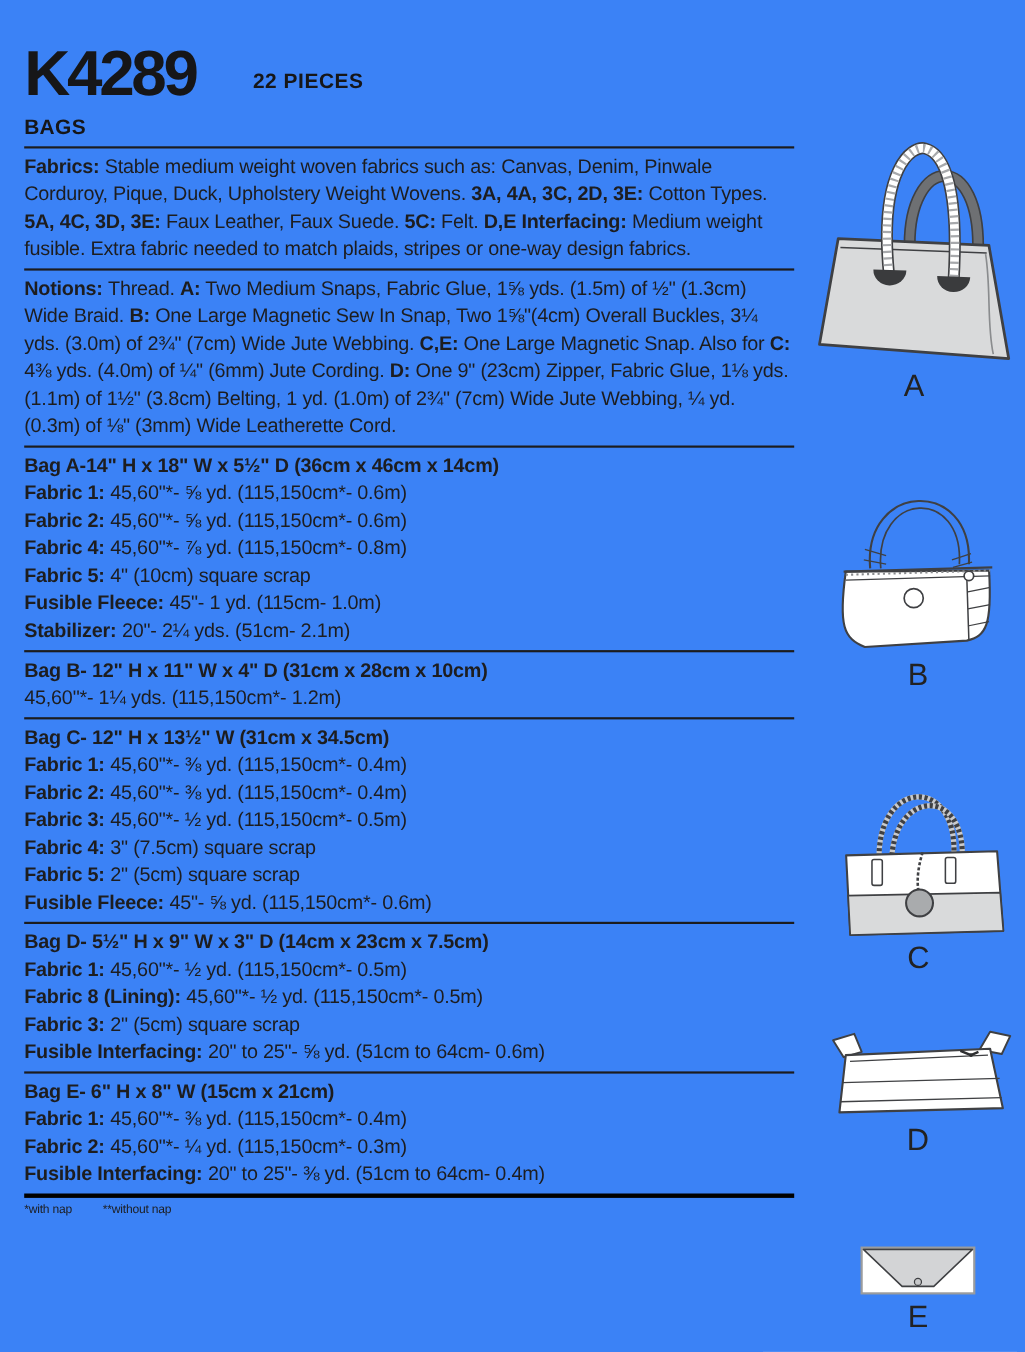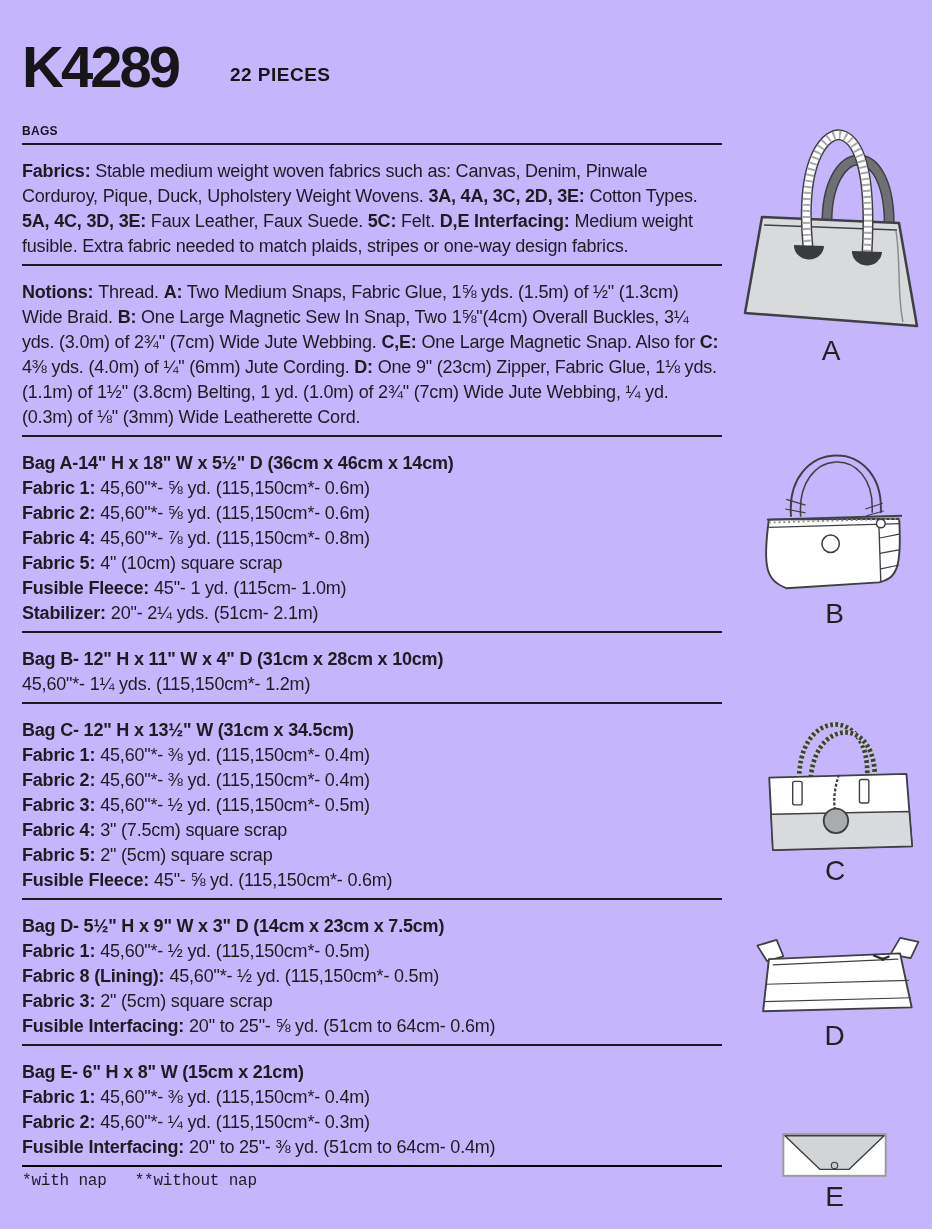--- a/index.html
+++ b/index.html
@@ -1,32 +1,32 @@
 <!DOCTYPE html>
 <html><head>
 <meta charset="utf-8">
 <style>
   html,body{margin:0;padding:0;background:#ffffff;}
   .page{
-    position:relative;width:932px;height:1229px;background:#c4b5fd;
+    position:relative;width:932px;height:1229px;background:#3b82f6;
     font-family:"Liberation Sans",sans-serif;color:#1d1d1f;overflow:hidden;
   }
   .text-col{position:absolute;left:22px;top:10px;width:700px;}
   .masthead{display:flex;align-items:flex-end;gap:52px;height:84px;}
   .pattern-number{font-size:58px;font-weight:800;letter-spacing:-3px;line-height:.95;color:#161618;}
   .pieces{font-size:19px;font-weight:700;letter-spacing:.5px;padding-bottom:8px;color:#161618;text-align:right;}
-  .category{font-size:12px;font-weight:700;letter-spacing:.3px;margin-top:30px;padding-bottom:5px;color:#161618;}
-  .sec{border-top:2px solid #1c1c1e;padding:14px 0 5px 0;}
+  .category{font-size:19px;font-weight:700;letter-spacing:.3px;margin-top:12px;padding-bottom:5px;color:#161618;}
+  .sec{border-top:2px solid #1c1c1e;padding:4px 0 5px 0;}
   .sec p{margin:0;font-size:18px;line-height:25px;letter-spacing:-0.2px;}
   .sec b{font-weight:700;}
   .bag-title{font-size:18px;font-weight:700;line-height:25px;letter-spacing:-0.2px;}
   .line{font-size:18px;line-height:25px;letter-spacing:-0.2px;}
   .line b{margin-right:5px;text-align:right;}
   .line b:empty{margin-right:0;}
-  .footnote-row{border-top:2px solid #000000;padding-top:5px;font-size:16px;letter-spacing:-0.2px;font-family:Liberation Mono, monospace;}
+  .footnote-row{border-top:4px solid #000000;padding-top:5px;font-size:11px;letter-spacing:-0.2px;}
   .footnote-row span{margin-right:28px;}
   .fig{position:absolute;text-align:center;}
   .fig svg{display:block;margin:0 auto;}
   .fig-label{font-size:28px;font-weight:400;color:#222;margin-top:2px;letter-spacing:0;}
 </style>
 </head>
 <body>
 
 <div class="page">
 

